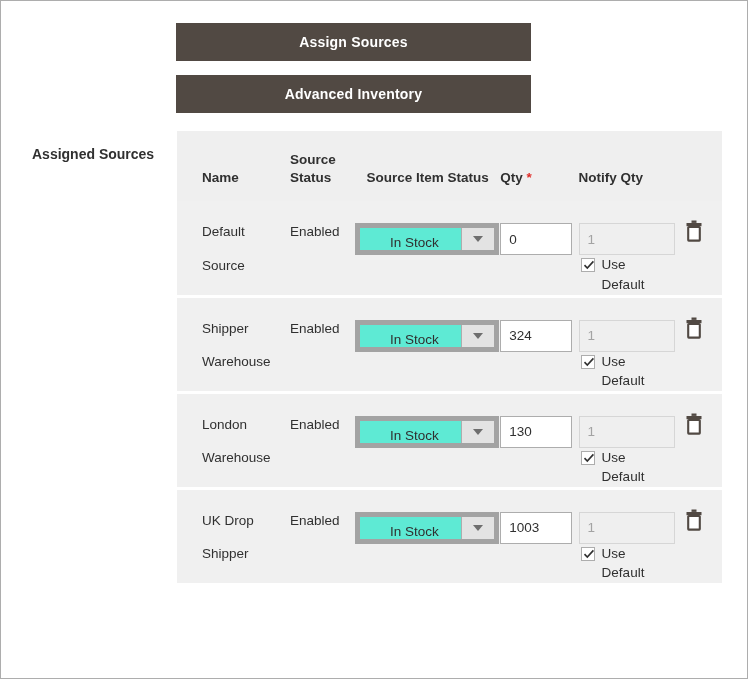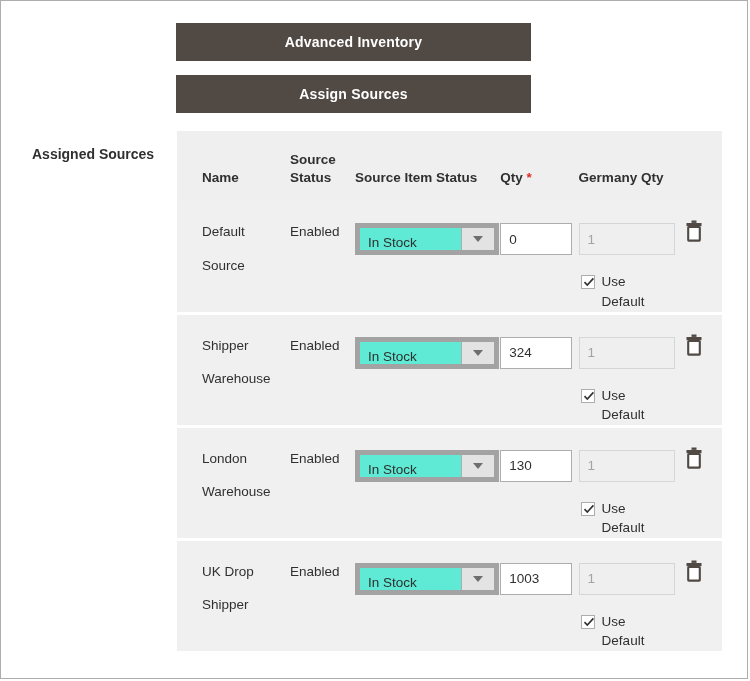--- a/index.html
+++ b/index.html
@@ -83,21 +83,21 @@
   .grid-head .row {
     background: transparent;
     min-height: 0;
     padding-top: 0;
     align-items: flex-end;
   }
   .row + .row { border-top: 3px solid #ffffff; }
 
   .c-name     { width: 92px;  padding-left: 25px; }
   .c-sstatus  { width: 68px; }
-  .c-sistatus { width: 152px; }
+  .c-sistatus { width: 152px; text-align: center; }
   .c-qty      { width: 82px; }
   .c-notify   { width: 106px; }
   .c-action   { width: 44px; }
 
   .th {
     font-size: 13.5px;
     font-weight: bold;
     color: #303030;
     line-height: 1.35;
   }
@@ -164,21 +164,21 @@
     background: #efefef;
     color: #a3a3a3;
     border-color: #d6d6d6;
     width: 96px;
   }
 
   
   .usedefault {
     display: flex;
     align-items: flex-start;
-    margin-top: 17px;
+    margin-top: 0;
     margin-left: 2px;
   }
   .cbox {
     width: 14px;
     height: 14px;
     border: 1px solid #adadad;
     background: #ffffff;
     box-sizing: border-box;
     position: relative;
     flex: 0 0 auto;
@@ -204,41 +204,41 @@
     cursor: pointer;
     line-height: 0;
   }
 </style>
 </head>
 <body>
 
 <div id="page">
 
   <div class="btn-stack">
+    <button class="wide-btn">Assign Sources</button>
     <button class="wide-btn">Advanced Inventory</button>
-    <button class="wide-btn">Assign Sources</button>
   </div>
 
   <div class="section-label">Assigned Sources</div>
 
   <div class="grid">
 
     <div class="grid-head">
       <div class="row">
         <div class="c-name th">Name</div>
         <div class="c-sstatus th">
           <span>Source</span><br>
           <span>Status</span>
         </div>
         <div class="c-sistatus th">Source Item Status</div>
         <div class="c-qty th">
           <span>Qty</span>
           <span class="req-star">*</span>
         </div>
-        <div class="c-notify th">Germany Qty</div>
+        <div class="c-notify th">Notify Qty</div>
         <div class="c-action th"></div>
       </div>
     </div>
 
     <div id="rows-container">
   <div class="row">
     <div class="c-name cell-text">
       <span>Default</span>
       <span class="line2">Source</span>
     </div>

